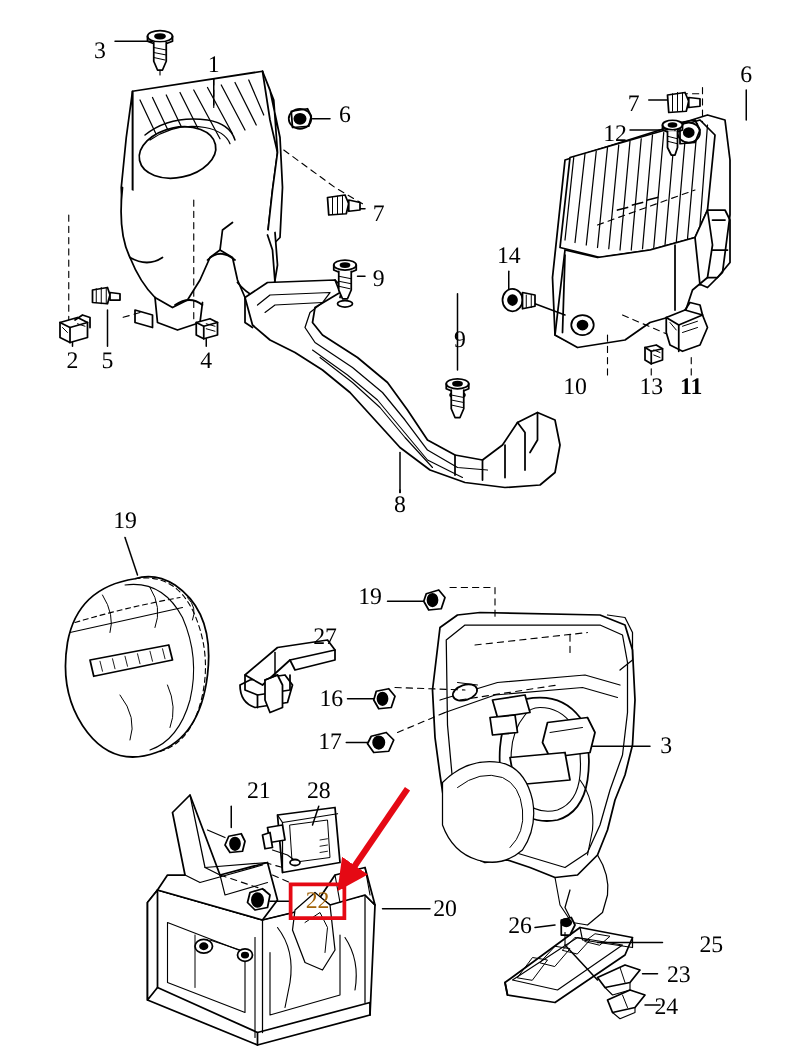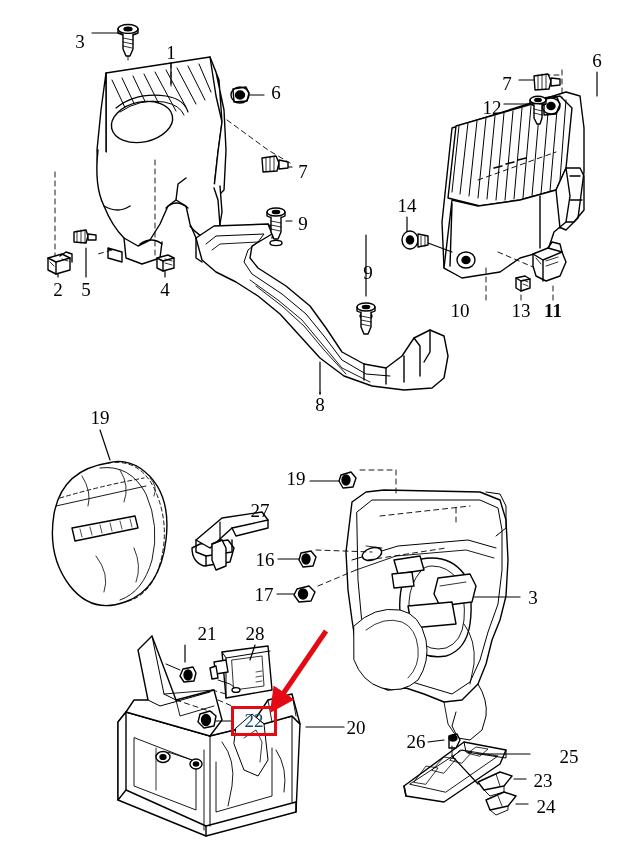--- a/index.html
+++ b/index.html
@@ -3,21 +3,21 @@
 <meta charset="utf-8">
 <style>
   html,body{margin:0;padding:0;background:#ffffff;}
   body{width:628px;height:847px;overflow:hidden;font-family:"Liberation Serif",serif;}
   #stage{position:relative;width:628px;height:847px;background:#ffffff;}
   #art{position:absolute;left:0;top:0;width:628px;height:847px;}
   .lbl{position:absolute;font-family:"Liberation Serif",serif;font-size:19px;color:#000;
        line-height:1;white-space:nowrap;transform:translate(-50%,-50%);}
   .hl{position:absolute;border:3px solid #e50914;background:transparent;
       transform:translate(-50%,-50%);box-sizing:border-box;}
-  .hl-num{position:absolute;font-family:"Liberation Serif",serif;font-size:19px;color:#0c4a6e;
+  .hl-num{position:absolute;font-family:"Liberation Serif",serif;font-size:19px;color:#a16207;
           transform:translate(-50%,-50%);white-space:nowrap;}
 </style>
 </head>
 <body>
 
 <div id="stage">
 
   <svg id="art" viewBox="0 0 628 847" xmlns="http://www.w3.org/2000/svg">
     <g fill="none" stroke="#000" stroke-width="1.4" stroke-linejoin="round" stroke-linecap="round">
 
@@ -530,21 +530,21 @@
   <div class="lbl" style="left:597px;top:60px;">6</div>
   <div class="lbl" style="left:507px;top:83px;">7</div>
   <div class="lbl" style="left:533px;top:597px;">3</div>
   <div class="lbl" style="left:265px;top:559px;">16</div>
   <div class="lbl" style="left:264px;top:594px;text-align:center;">17</div>
   <div class="lbl" style="left:296px;top:478px;">19</div>
   <div class="lbl" style="left:100px;top:417px;">19</div>
   <div class="lbl" style="left:356px;top:727px;">20</div>
   <div class="lbl" style="left:185px;top:633px;margin-left:22px;">21</div>
   <div class="lbl" style="left:543px;top:780px;">23</div>
-  <div class="lbl" style="left:546px;top:806px;text-align:center;">24</div>
+  <div class="lbl" style="left:533px;top:806px;text-align:center;">24</div>
   <div class="lbl" style="left:549px;top:756px;margin-left:20px;">25</div>
   <div class="lbl" style="left:416px;top:741px;">26</div>
   <div class="lbl" style="left:220px;top:510px;margin-left:40px;">27</div>
   <div class="lbl" style="left:255px;top:633px;">28</div>
 
   <div class="hl" style="left:254px;top:721px;width:46px;height:30px;"></div>
   <div class="hl-num" style="left:254px;top:721px;">22</div>
 
   <svg style="position:absolute;left:0;top:0;width:628px;height:847px;pointer-events:none;" viewBox="0 0 628 847" xmlns="http://www.w3.org/2000/svg">
     <defs>

